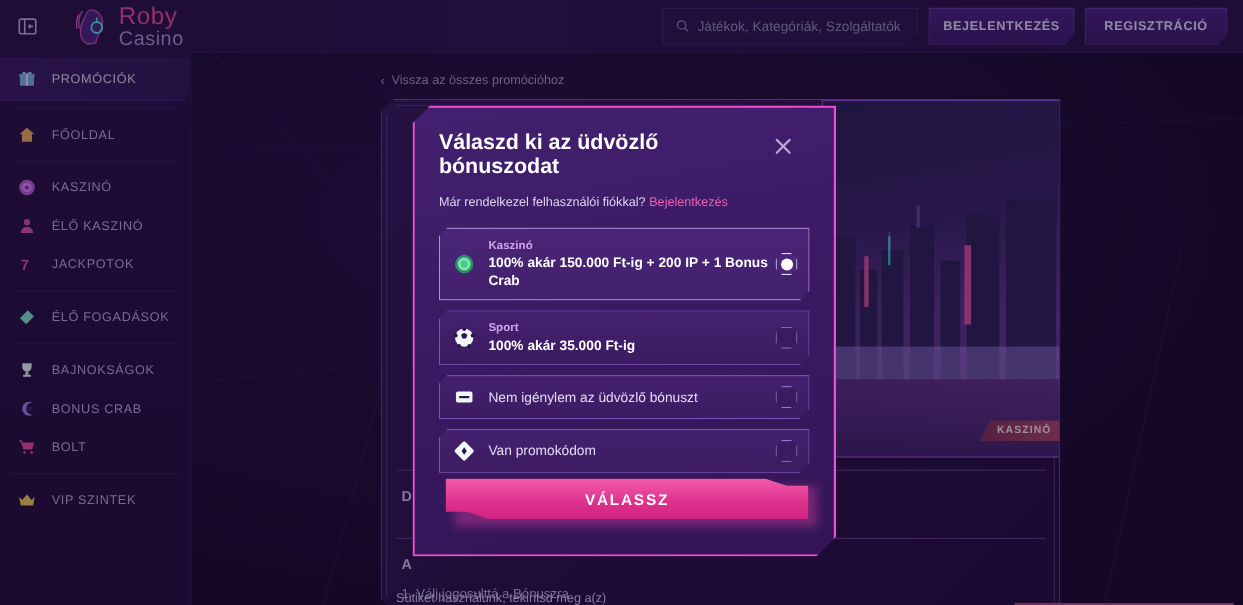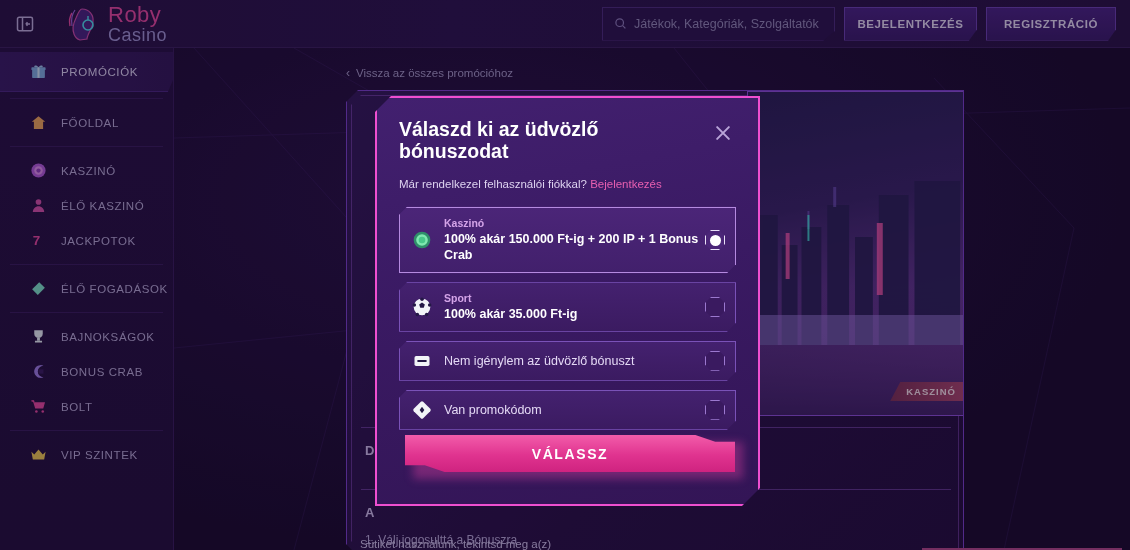--- a/index.html
+++ b/index.html
@@ -65,21 +65,21 @@
   .sidebar {
     position: absolute; top: 48px; left: 0; width: 174px; height: 502px;
     background: linear-gradient(180deg,#291147 0%,#25103f 100%);
     border-right: 1px solid #3a1c5e;
     z-index: 30; padding-top: 4px;
   }
   .nav-group { padding: 0; }
   .nav-sep { height: 1px; background: #3a1c5e; margin: 6px 10px; }
   .nav-item {
     display: flex; align-items: center; height: 35px;
-    padding-left: 28px; cursor: pointer; position: relative;
+    padding-left: 14px; cursor: pointer; position: relative;
   }
   .nav-item.active {
     background: linear-gradient(90deg,#3a1c66 0%,#341859 100%);
     border-bottom: 1px solid #4b2780;
     clip-path: polygon(0 0, 100% 0, 100% 70%, 97% 100%, 0 100%);
     height: 40px;
   }
   .nav-ico {
     width: 20px; height: 20px; display: flex; align-items: center; justify-content: center;
     flex: 0 0 20px;
@@ -163,21 +163,21 @@
     position: absolute; inset: 0; background: rgba(10,4,20,.35); z-index: 50;
   }
   .modal {
     position: absolute; left: 375px; top: 96px; width: 385px; height: 410px;
     background: linear-gradient(170deg,#42206f 0%,#3a1a63 45%,#331556 100%);
     border: 2px solid #ef4fd0;
     box-shadow: 0 0 22px rgba(235,70,200,.55), 0 0 60px rgba(120,40,170,.5);
     clip-path: polygon(0 16px, 16px 0, 100% 0, 100% calc(100% - 18px), calc(100% - 18px) 100%, 0 100%);
     z-index: 60; padding: 20px 22px 0 22px;
   }
-  .modal-head { display: flex; align-items: flex-start; justify-content: space-between; }
+  .modal-head { display: flex; align-items: flex-start; }
   .modal-title {
     font-size: 19.5px; font-weight: bold; color: #ffffff; line-height: 1.15;
     max-width: 300px;
   }
   .modal-close {
     width: 26px; height: 26px; cursor: pointer; flex: 0 0 26px;
     display: flex; align-items: center; justify-content: center; margin-top: 2px;
   }
   .modal-close svg { width: 20px; height: 20px; }
   .modal-sub {

